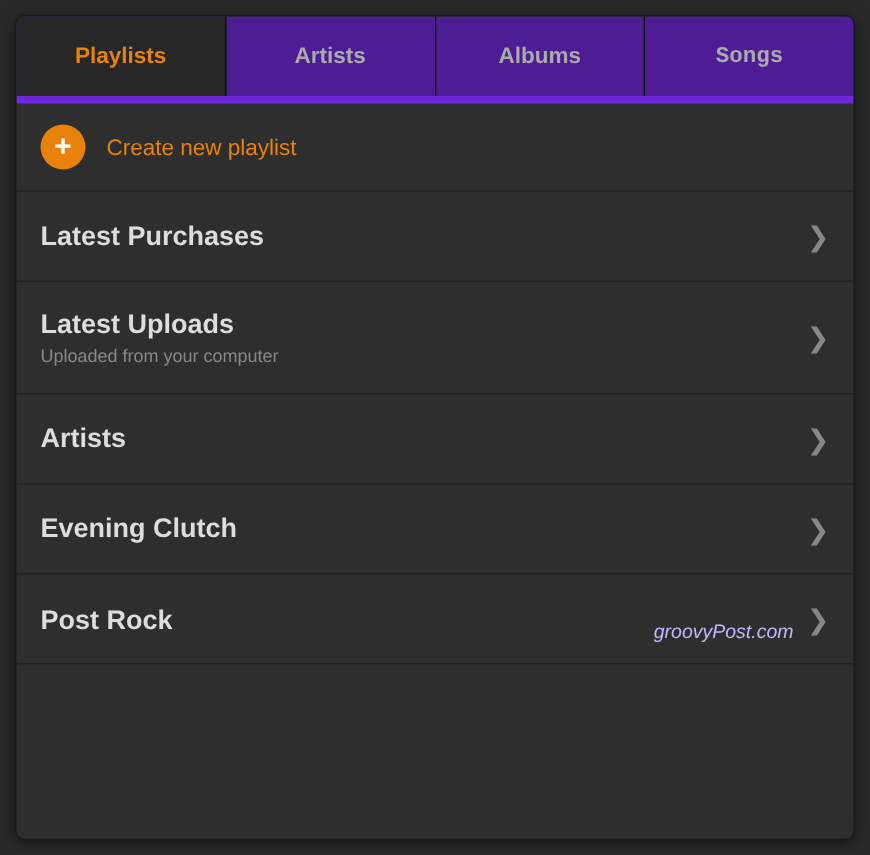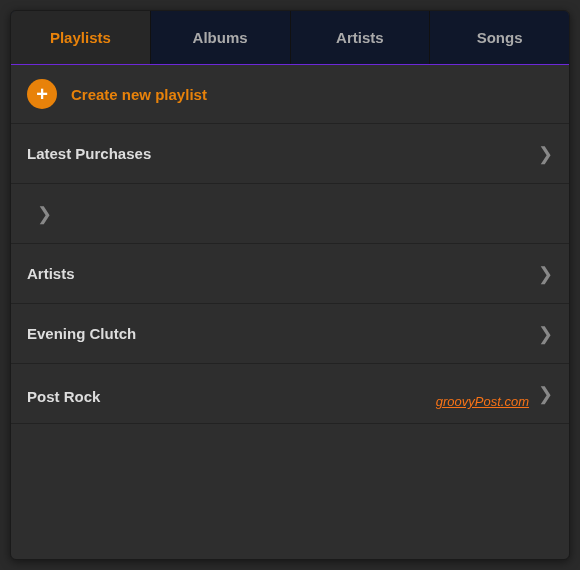--- a/index.html
+++ b/index.html
@@ -23,38 +23,39 @@
       background: #2e2e2e;
       border-radius: 6px;
       overflow: hidden;
       border: 1px solid #1a1a1a;
       box-shadow: 0 2px 10px rgba(0,0,0,0.5);
     }
 
     
     .tab-nav {
       display: flex;
-      background: #0f172a;
-      border-bottom: 1px solid #6d28d9;
+      background: #4c1d95;
+      border-bottom: 5px solid #6d28d9;
     }
 
     .tab-item {
       flex: 1;
       padding: 18px 10px;
       text-align: center;
       cursor: pointer;
       font-size: 15px;
       font-weight: bold;
       color: #aaa;
       border-right: 1px solid #111;
       transition: background 0.1s;
     }
 
     .tab-item:last-child {
       border-right: none;
+      font-family: Liberation Mono, monospace;
     }
 
     .tab-item.active {
       color: #e8820a;
       background: #272727;
     }
 
     
     .create-playlist-row {
       display: flex;
@@ -80,21 +81,21 @@
       color: white;
       font-size: 20px;
       line-height: 1;
       font-weight: bold;
       margin-top: -1px;
     }
 
     .create-playlist-label {
       color: #e8820a;
       font-size: 15px;
-      font-weight: bold;
+      font-weight: normal;
       text-align: right;
     }
 
     
     .playlist-list {
       display: flex;
       flex-direction: column;
     }
 
     .playlist-item {
@@ -107,21 +108,21 @@
       min-height: 60px;
     }
 
     .playlist-item-content {
       display: flex;
       flex-direction: column;
     }
 
     .playlist-item-title {
       color: #ddd;
-      font-size: 15px;
+      font-size: 18px;
       font-weight: bold;
     }
 
     .playlist-item-subtitle {
       color: #888;
       font-size: 12px;
       margin-top: 3px;
     }
 
     .chevron-icon {
@@ -134,40 +135,39 @@
     
     .playlist-item.last-item {
       position: relative;
       align-items: flex-end;
     }
 
     .watermark {
       position: absolute;
       right: 40px;
       bottom: 14px;
-      color: #f97316;
+      color: #c4b5fd;
       font-size: 13px;
       font-style: italic;
-      text-decoration: underline;
     }
   </style>
 </head>
 <body>
 
 <div class="app-container">
 
   <nav class="tab-nav">
     <div class="tab-item active">
       <span>Playlists</span>
     </div>
     <div class="tab-item">
+      <span>Artists</span>
+    </div>
+    <div class="tab-item">
       <span>Albums</span>
-    </div>
-    <div class="tab-item">
-      <span>Artists</span>
     </div>
     <div class="tab-item">
       <span>Songs</span>
     </div>
   </nav>
 
   <div class="create-playlist-row">
     <div class="plus-icon-circle">
       <span>+</span>
     </div>
@@ -177,20 +177,24 @@
   <div class="playlist-list">
 
     <div class="playlist-item">
       <div class="playlist-item-content">
         <span class="playlist-item-title">Latest Purchases</span>
       </div>
       <span class="chevron-icon">❯</span>
     </div>
 
     <div class="playlist-item">
+      <div class="playlist-item-content">
+        <span class="playlist-item-title">Latest Uploads</span>
+        <span class="playlist-item-subtitle">Uploaded from your computer</span>
+      </div>
       <span class="chevron-icon">❯</span>
     </div>
 
     <div class="playlist-item">
       <div class="playlist-item-content">
         <span class="playlist-item-title">Artists</span>
       </div>
       <span class="chevron-icon">❯</span>
     </div>
 

